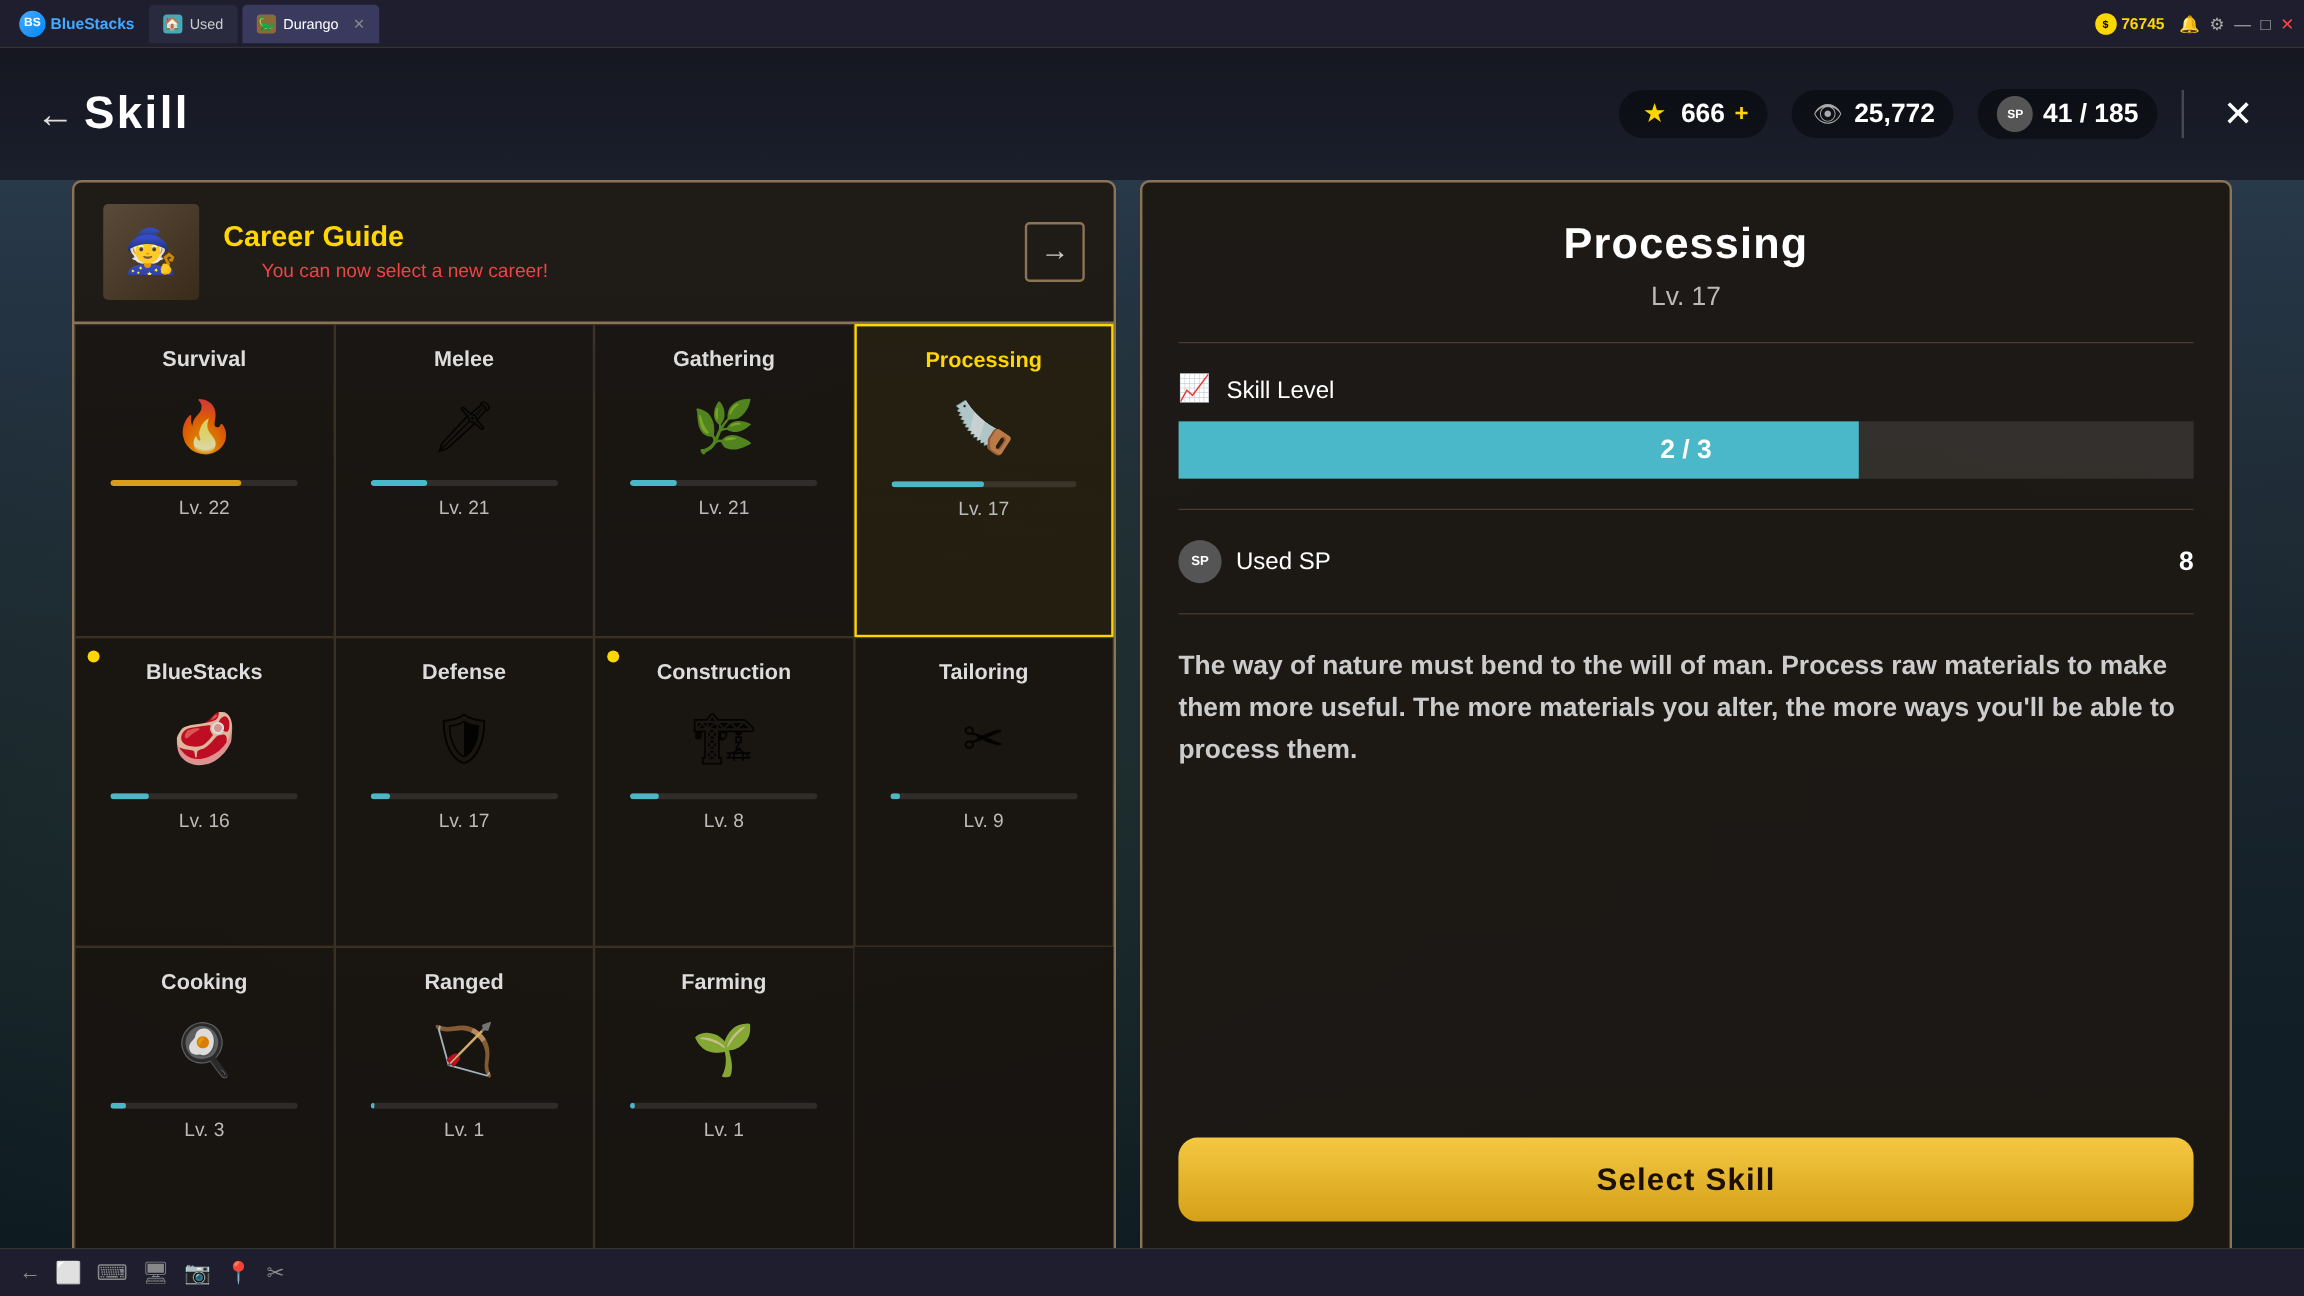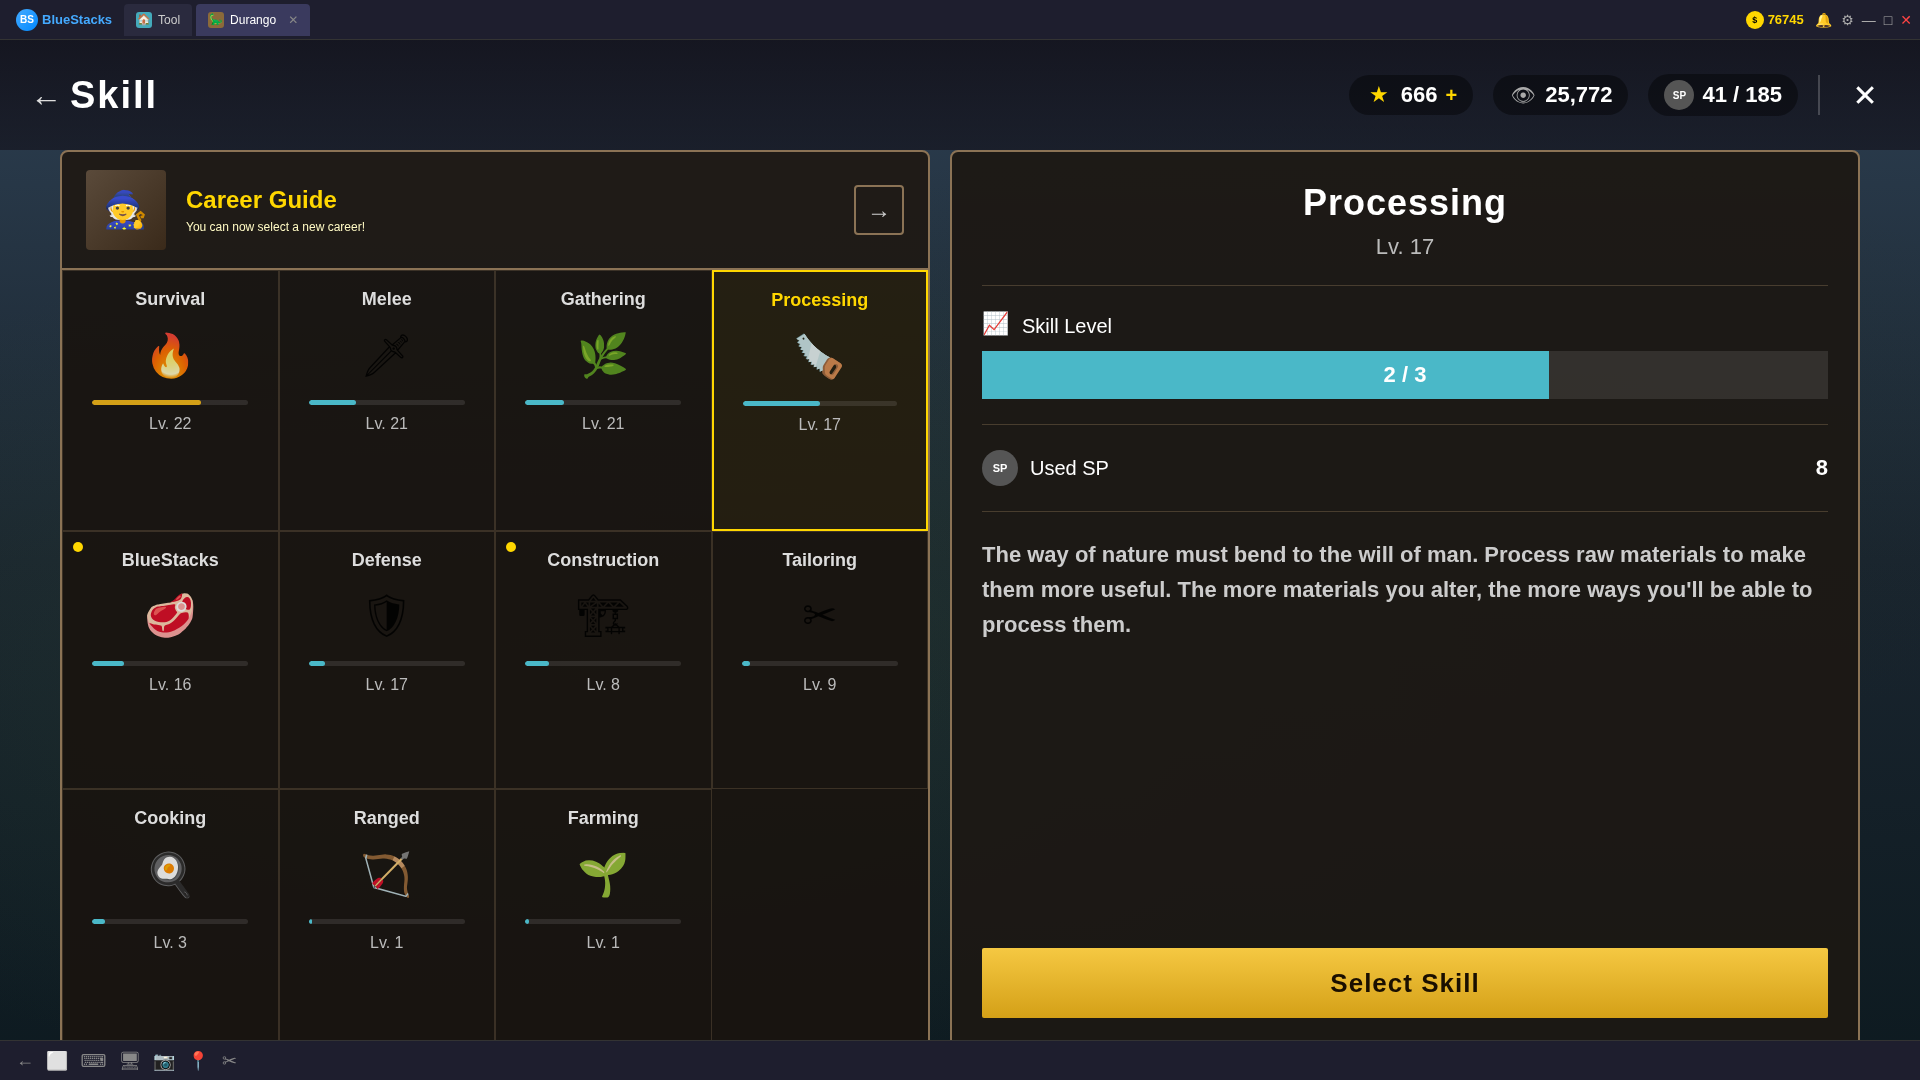--- a/index.html
+++ b/index.html
@@ -189,22 +189,23 @@
       flex-shrink: 0;
     }
     .guide-text { flex: 1; }
     .guide-title {
       color: #ffd700;
       font-size: 24px;
       font-weight: bold;
       margin-bottom: 6px;
     }
     .guide-subtitle {
-      color: #fef9c3;
-      font-size: 12px;
+      color: #ef4444;
+      font-size: 16px;
+      margin-left: 32px;
     }
     .guide-arrow {
       width: 50px; height: 50px;
       border: 2px solid #8b7355;
       border-radius: 4px;
       display: flex; align-items: center; justify-content: center;
       color: #ccc; font-size: 24px;
       cursor: pointer;
     }
 
@@ -351,21 +352,21 @@
     .skill-description {
       color: #ccc;
       font-size: 22px;
       line-height: 1.6;
       flex: 1;
       font-weight: bold;
     }
     .select-skill-btn {
       background: linear-gradient(180deg, #f5c842, #d4a017);
       border: none;
-      border-radius: 2px;
+      border-radius: 16px;
       height: 70px;
       color: #1a0f00;
       font-size: 26px;
       font-weight: bold;
       cursor: pointer;
       letter-spacing: 1px;
       margin-top: auto;
     }
 
     
@@ -384,21 +385,21 @@
 </head>
 <body>
 
 <div class="taskbar">
   <div class="taskbar-logo">
     <div class="logo-icon">BS</div>
     <span>BlueStacks</span>
   </div>
   <div class="taskbar-tab">
     <div class="taskbar-tab-icon" style="background:#4ab;border-radius:3px;font-size:11px;color:white;display:flex;align-items:center;justify-content:center;">🏠</div>
-    <span>Tool</span>
+    <span>Used</span>
   </div>
   <div class="taskbar-tab active">
     <div class="taskbar-tab-icon" style="background:#8b6a3a;border-radius:3px;font-size:11px;color:white;display:flex;align-items:center;justify-content:center;">🦕</div>
     <span>Durango</span>
     <span style="margin-left:6px;color:#888;font-size:12px;">✕</span>
   </div>
   <div class="taskbar-right">
     <div class="gold-amount">
       <div class="gold-coin">$</div>
       <span>76745</span>

